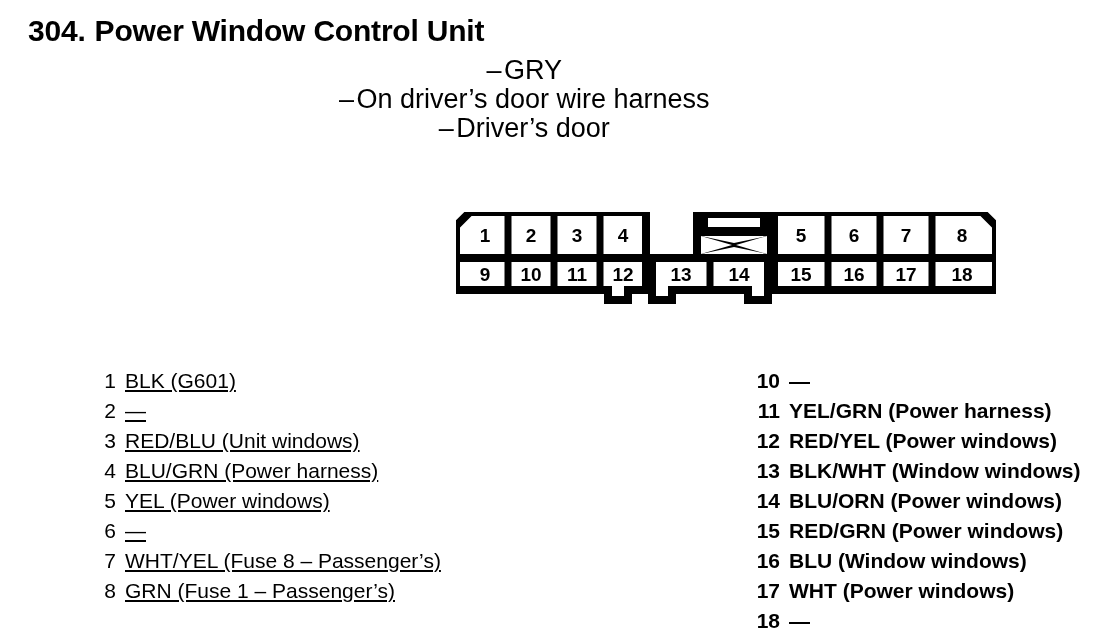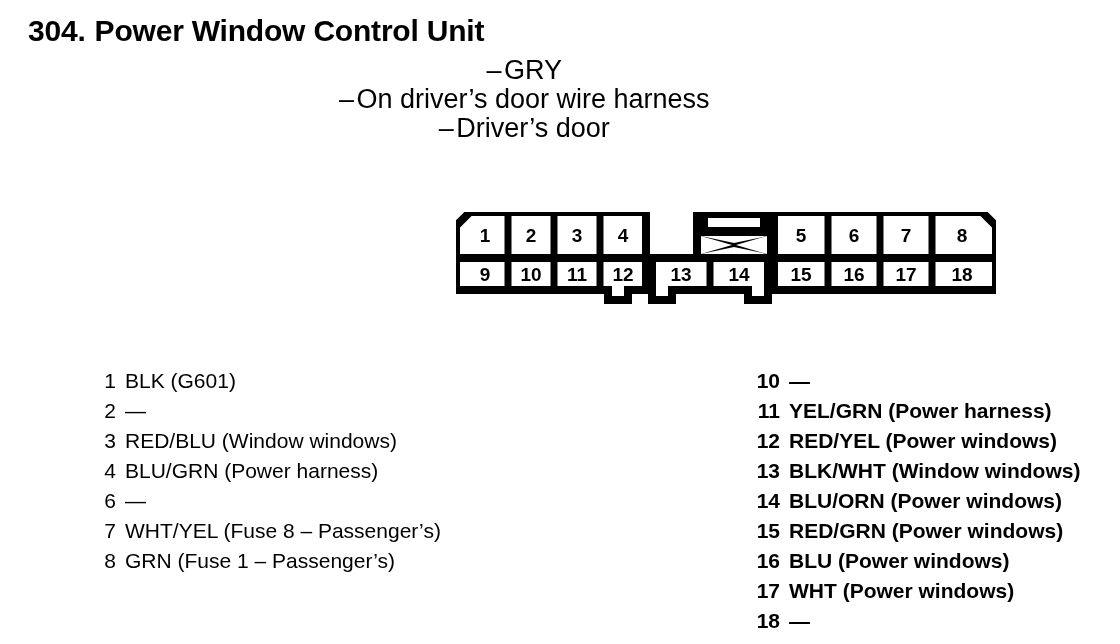--- a/index.html
+++ b/index.html
@@ -77,20 +77,21 @@
   .pin-list {
     position: absolute;
     margin: 0;
     padding: 0;
     list-style: none;
   }
   #pin-list-left {
     left: 88px;
     top: 366px;
     width: 620px;
+    text-decoration: underline;
   }
   #pin-list-right {
     left: 752px;
     top: 366px;
     width: 340px;
     font-weight: bold;
   }
   .pin-row {
     height: 30px;
     line-height: 30px;
@@ -187,30 +188,31 @@
     <text class="pin-num-text" x="398" y="69">16</text>
     <text class="pin-num-text" x="450" y="69">17</text>
     <text class="pin-num-text" x="506" y="69">18</text>
 
   </svg>
 </div>
 
 <ul class="pin-list" id="pin-list-left">
   <li class="pin-row"><span class="pin-no">1</span><span class="pin-desc">BLK (G601)</span></li>
   <li class="pin-row"><span class="pin-no">2</span><span class="pin-desc">—</span></li>
-  <li class="pin-row"><span class="pin-no">3</span><span class="pin-desc">RED/BLU (Window windows)</span></li>
+  <li class="pin-row"><span class="pin-no">3</span><span class="pin-desc">RED/BLU (Unit windows)</span></li>
   <li class="pin-row"><span class="pin-no">4</span><span class="pin-desc">BLU/GRN (Power harness)</span></li>
+  <li class="pin-row"><span class="pin-no">5</span><span class="pin-desc">YEL (Power windows)</span></li>
   <li class="pin-row"><span class="pin-no">6</span><span class="pin-desc">—</span></li>
   <li class="pin-row"><span class="pin-no">7</span><span class="pin-desc">WHT/YEL (Fuse 8 – Passenger’s)</span></li>
   <li class="pin-row"><span class="pin-no">8</span><span class="pin-desc">GRN (Fuse 1 – Passenger’s)</span></li>
 </ul>
 
 <ul class="pin-list" id="pin-list-right">
   <li class="pin-row"><span class="pin-no">10</span><span class="pin-desc">—</span></li>
   <li class="pin-row"><span class="pin-no">11</span><span class="pin-desc">YEL/GRN (Power harness)</span></li>
   <li class="pin-row"><span class="pin-no">12</span><span class="pin-desc">RED/YEL (Power windows)</span></li>
   <li class="pin-row"><span class="pin-no">13</span><span class="pin-desc">BLK/WHT (Window windows)</span></li>
   <li class="pin-row"><span class="pin-no">14</span><span class="pin-desc">BLU/ORN (Power windows)</span></li>
   <li class="pin-row"><span class="pin-no">15</span><span class="pin-desc">RED/GRN (Power windows)</span></li>
-  <li class="pin-row"><span class="pin-no">16</span><span class="pin-desc">BLU (Power windows)</span></li>
+  <li class="pin-row"><span class="pin-no">16</span><span class="pin-desc">BLU (Window windows)</span></li>
   <li class="pin-row"><span class="pin-no">17</span><span class="pin-desc">WHT (Power windows)</span></li>
   <li class="pin-row"><span class="pin-no">18</span><span class="pin-desc">—</span></li>
 </ul>
 
 </body></html>

